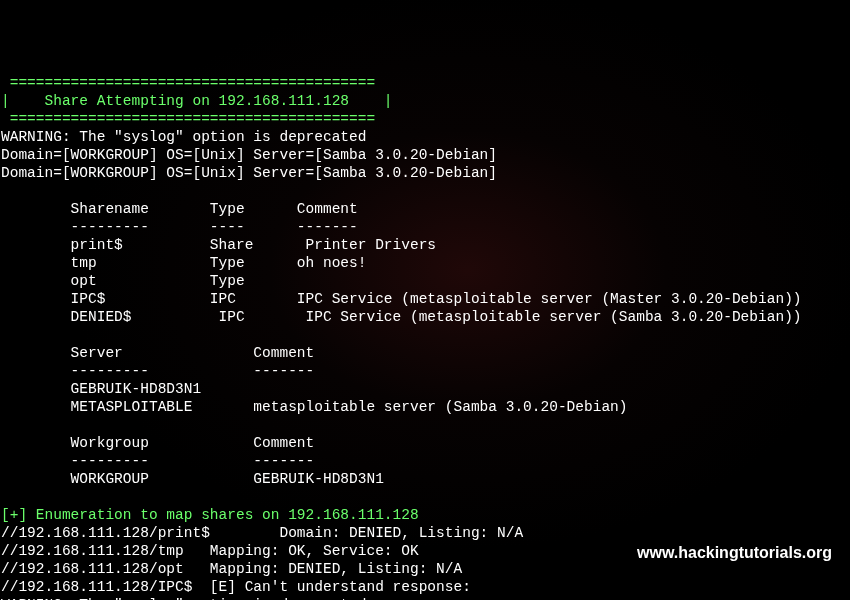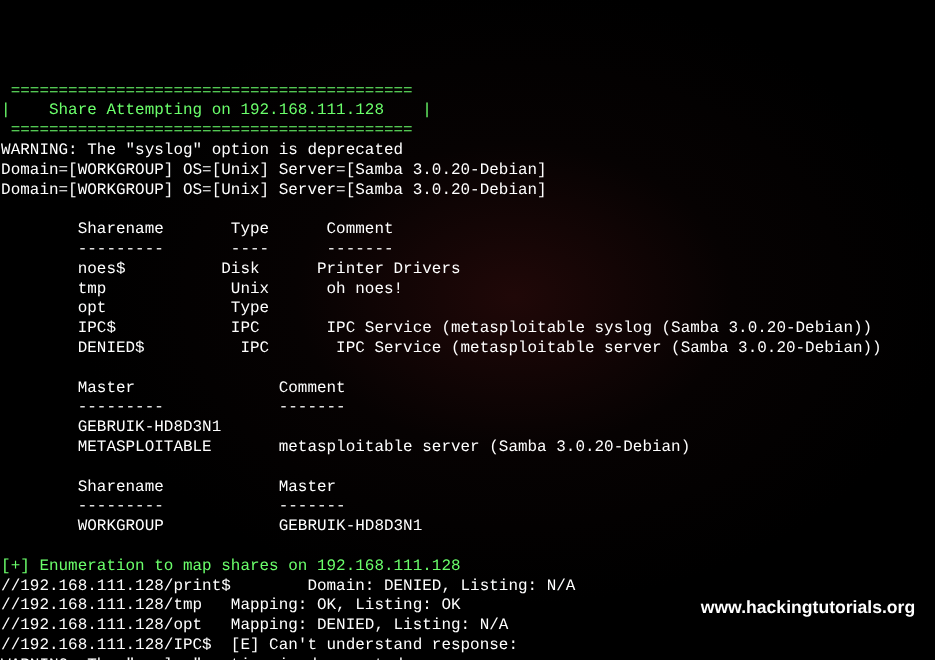--- a/index.html
+++ b/index.html
@@ -41,38 +41,38 @@
 
 <div class="terminal"><span class="green"> ========================================== </span>
 <span class="green">|    Share Attempting on 192.168.111.128    |</span>
 <span class="green"> ========================================== </span>
 <span>WARNING: The "syslog" option is deprecated</span>
 <span>Domain=[WORKGROUP] OS=[Unix] Server=[Samba 3.0.20-Debian]</span>
 <span>Domain=[WORKGROUP] OS=[Unix] Server=[Samba 3.0.20-Debian]</span>
 
 <span>        Sharename       Type      Comment</span>
 <span>        ---------       ----      -------</span>
-<span>        noes$          Disk      Printer Drivers</span>
-<span>        tmp             Unix      oh noes!</span>
+<span>        print$          Share      Printer Drivers</span>
+<span>        tmp             Type      oh noes!</span>
 <span>        opt             Type      </span>
-<span>        IPC$            IPC       IPC Service (metasploitable syslog (Samba 3.0.20-Debian))</span>
+<span>        IPC$            IPC       IPC Service (metasploitable server (Master 3.0.20-Debian))</span>
 <span>        DENIED$          IPC       IPC Service (metasploitable server (Samba 3.0.20-Debian))</span>
 
-<span>        Master               Comment</span>
+<span>        Server               Comment</span>
 <span>        ---------            -------</span>
 <span>        GEBRUIK-HD8D3N1</span>
 <span>        METASPLOITABLE       metasploitable server (Samba 3.0.20-Debian)</span>
 
-<span>        Sharename            Master</span>
+<span>        Workgroup            Comment</span>
 <span>        ---------            -------</span>
 <span>        WORKGROUP            GEBRUIK-HD8D3N1</span>
 
 <span class="green">[+] Enumeration to map shares on 192.168.111.128</span>
 <span>//192.168.111.128/print$        Domain: DENIED, Listing: N/A</span>
-<span>//192.168.111.128/tmp   Mapping: OK, Listing: OK</span>
+<span>//192.168.111.128/tmp   Mapping: OK, Service: OK</span>
 <span>//192.168.111.128/opt   Mapping: DENIED, Listing: N/A</span>
 <span>//192.168.111.128/IPC$  [E] Can't understand response:</span>
 <span>WARNING: The "syslog" option is deprecated</span>
 
 
 </div>
 
 <div class="watermark">www.hackingtutorials.org</div>
 
 

